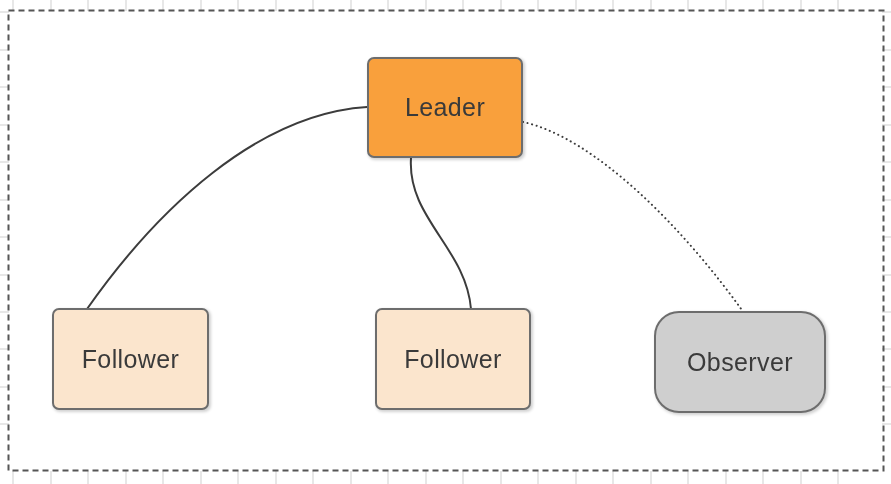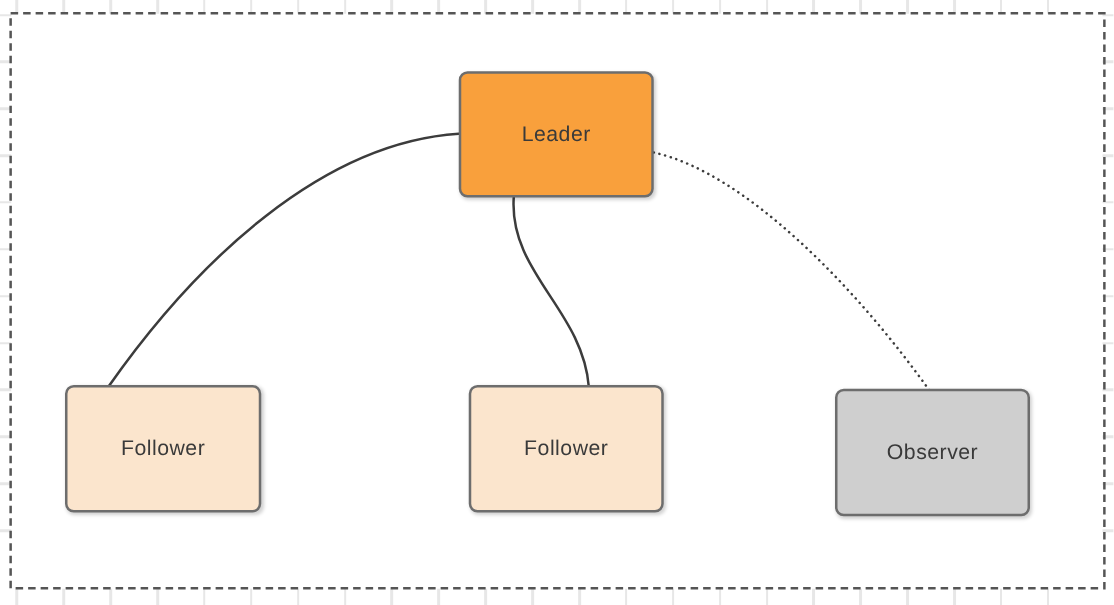--- a/index.html
+++ b/index.html
@@ -65,27 +65,27 @@
     box-sizing: border-box;
     border: 2px solid #6d6d6d;
     border-radius: 7px;
     display: flex;
     align-items: center;
     justify-content: center;
     box-shadow: 1.5px 1.5px 3px rgba(0,0,0,0.18);
     cursor: default;
   }
   .node .node-label {
-    font-size: 17px;
+    font-size: 25px;
     letter-spacing: 0.4px;
   }
   .node.leader   { left: 367px; top: 57px;  width: 156px; height: 101px; }
   .node.f-left   { left: 52px;  top: 308px; width: 157px; height: 102px; }
   .node.f-middle { left: 375px; top: 308px; width: 156px; height: 102px; }
-  .node.observer { left: 668px; top: 311px; width: 156px; height: 102px; }
+  .node.observer { left: 654px; top: 311px; width: 172px; height: 102px; border-radius: 25px; }
 </style>
 </head>
 <body>
 
 <div class="canvas" style="background-color: rgb(255, 255, 255);">
 
   <div class="ticks top"></div>
   <div class="ticks bottom"></div>
   <div class="ticks left"></div>
   <div class="ticks right"></div>

